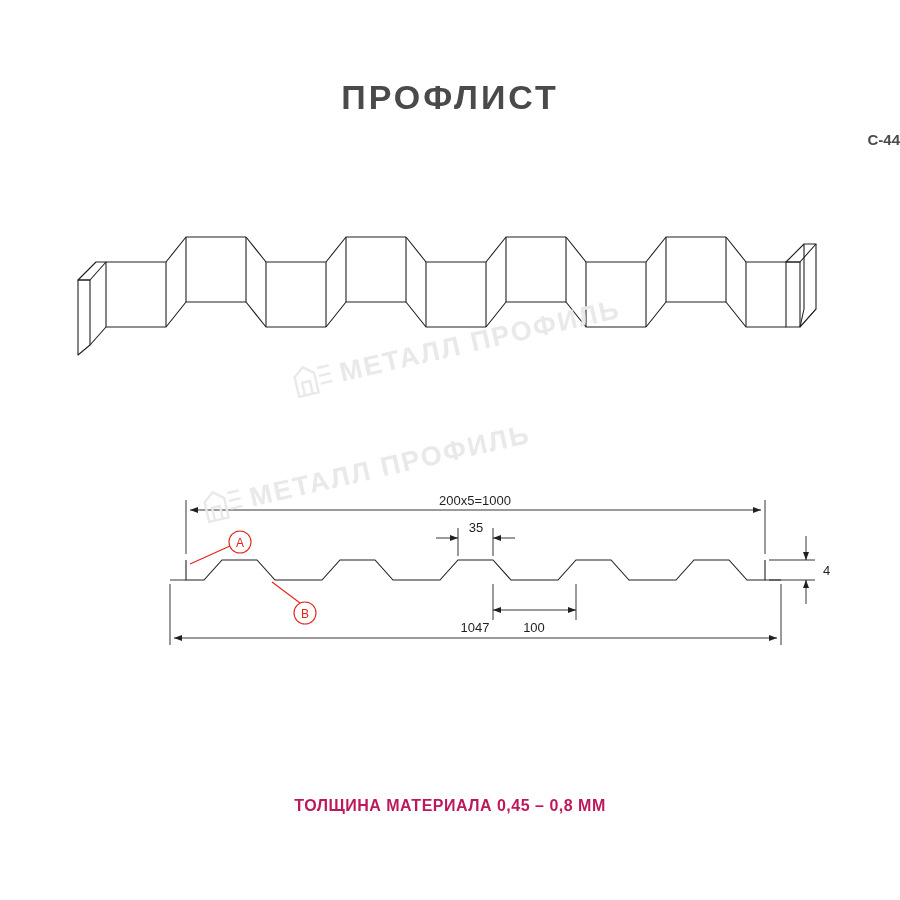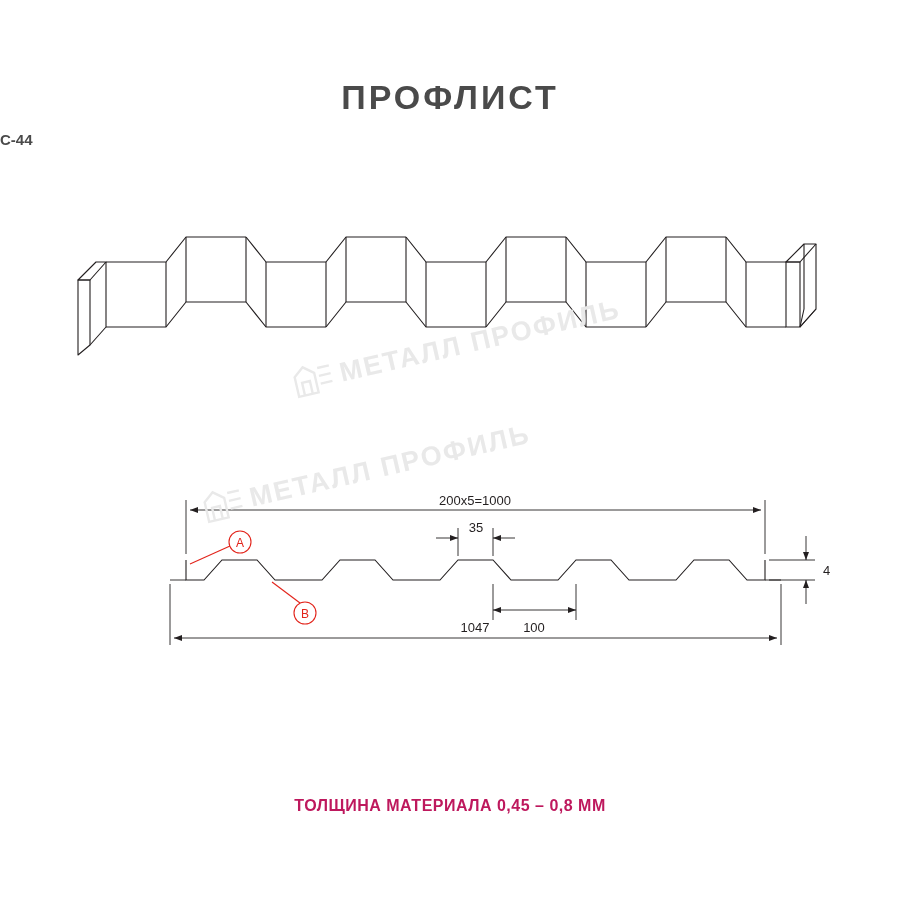--- a/index.html
+++ b/index.html
@@ -24,21 +24,21 @@
     font-size: 34px;
     font-weight: bold;
     letter-spacing: 3px;
     color: #4a4a4a;
   }
   #subtitle {
     position: absolute;
     top: 131px;
     left: 0;
     width: 900px;
-    text-align: left;
+    text-align: right;
     font-size: 15px;
     font-weight: bold;
     color: #4a4a4a;
   }
   #footer {
     position: absolute;
     top: 797px;
     left: 0;
     width: 900px;
     text-align: center;

